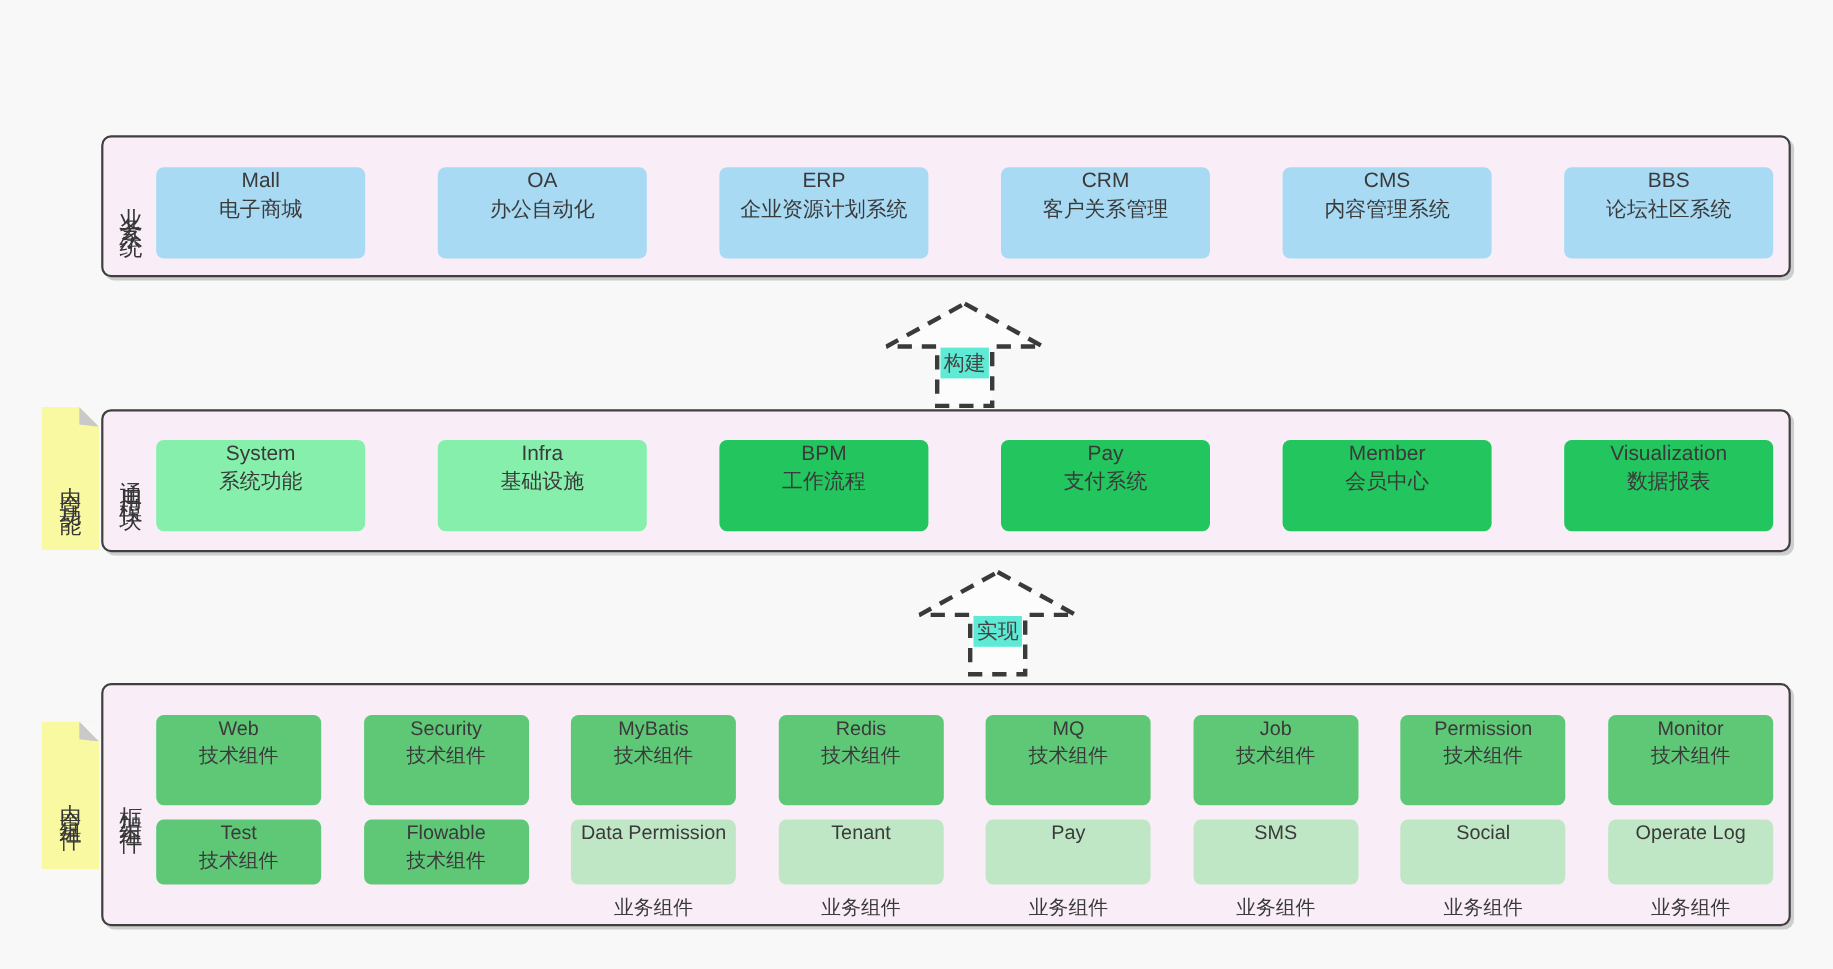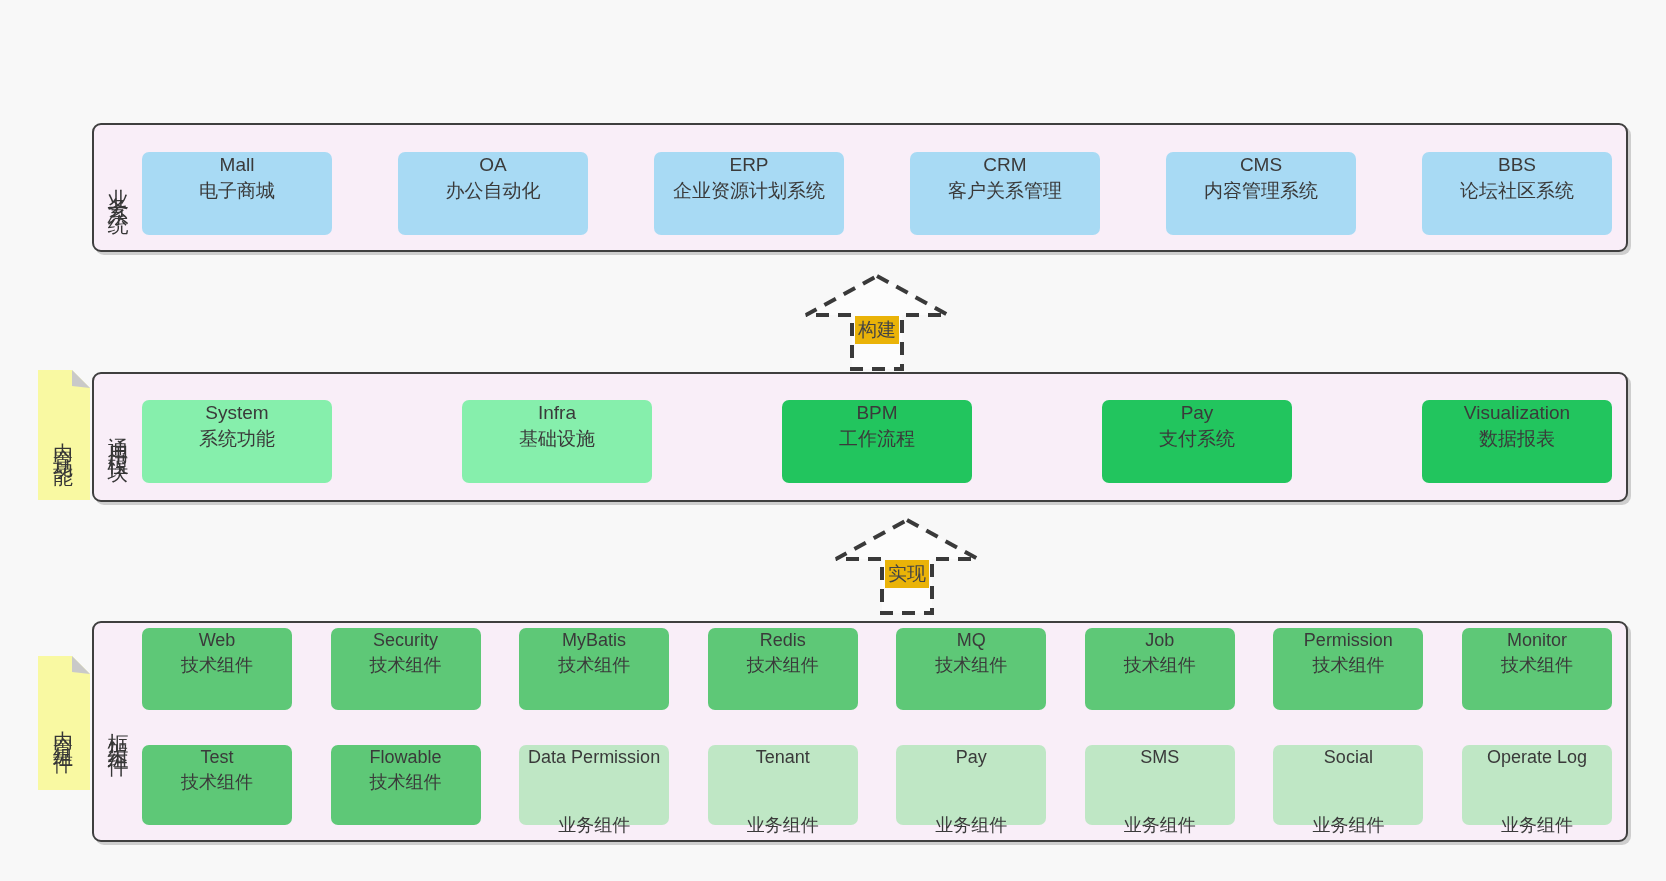--- a/index.html
+++ b/index.html
@@ -61,21 +61,21 @@
     text-align: center;
     font-size: 19px;
     line-height: 26px;
   }
   .box.small {
     width: 150px;
     height: 82px;
     font-size: 18px;
     line-height: 25px;
   }
-  .box.small.row2 { height: 80px; }
+  .box.small.row2 { height: 59px; }
   .blue       { background: #a8daf4; }
   .red        { background: #86efac; }
   .pink       { background: #22c55e; }
   .green      { background: #5ec877; }
   .lightgreen { background: #bfe7c5; gap: 43px; }
   
   .sticky {
     position: absolute;
     left: 38px;
     width: 52px;
@@ -108,21 +108,21 @@
     width: 150px;
     height: 100px;
     z-index: 1;
   }
   .arrow svg { display: block; }
   .arrow-label {
     position: absolute;
     left: 50%;
     top: 43px;
     transform: translateX(-50%);
-    background: #eab308;
+    background: #5eead4;
     padding: 1px 3px;
     font-size: 19px;
     color: #444;
     white-space: nowrap;
   }
 </style>
 </head>
 <body>
 
 <div class="canvas">
@@ -193,36 +193,40 @@
       </div>
       <div class="box pink">
         <div>BPM</div>
         <div>工作流程</div>
       </div>
       <div class="box pink">
         <div>Pay</div>
         <div>支付系统</div>
       </div>
       <div class="box pink">
+        <div>Member</div>
+        <div>会员中心</div>
+      </div>
+      <div class="box pink">
         <div>Visualization</div>
         <div>数据报表</div>
       </div>
     </div>
   </div>
 
   <div class="arrow" style="left:832px;top:517px;">
     <svg width="150" height="100" viewBox="0 0 150 100">
       <polygon points="75,3 146,42 100,42 100,96 50,96 50,42 4,42" fill="#fcfcfc" stroke="#3a3a3a" stroke-width="4" stroke-dasharray="13 9"></polygon>
     </svg>
     <div class="arrow-label">实现</div>
   </div>
 
   <div class="band" style="top:621px;height:221px;">
     <div class="band-label">框架组件</div>
-    <div class="boxes" style="top:5px;">
+    <div class="boxes" style="top:27px;">
       <div class="box small green">
         <div>Web</div>
         <div>技术组件</div>
       </div>
       <div class="box small green">
         <div>Security</div>
         <div>技术组件</div>
       </div>
       <div class="box small green">
         <div>MyBatis</div>

